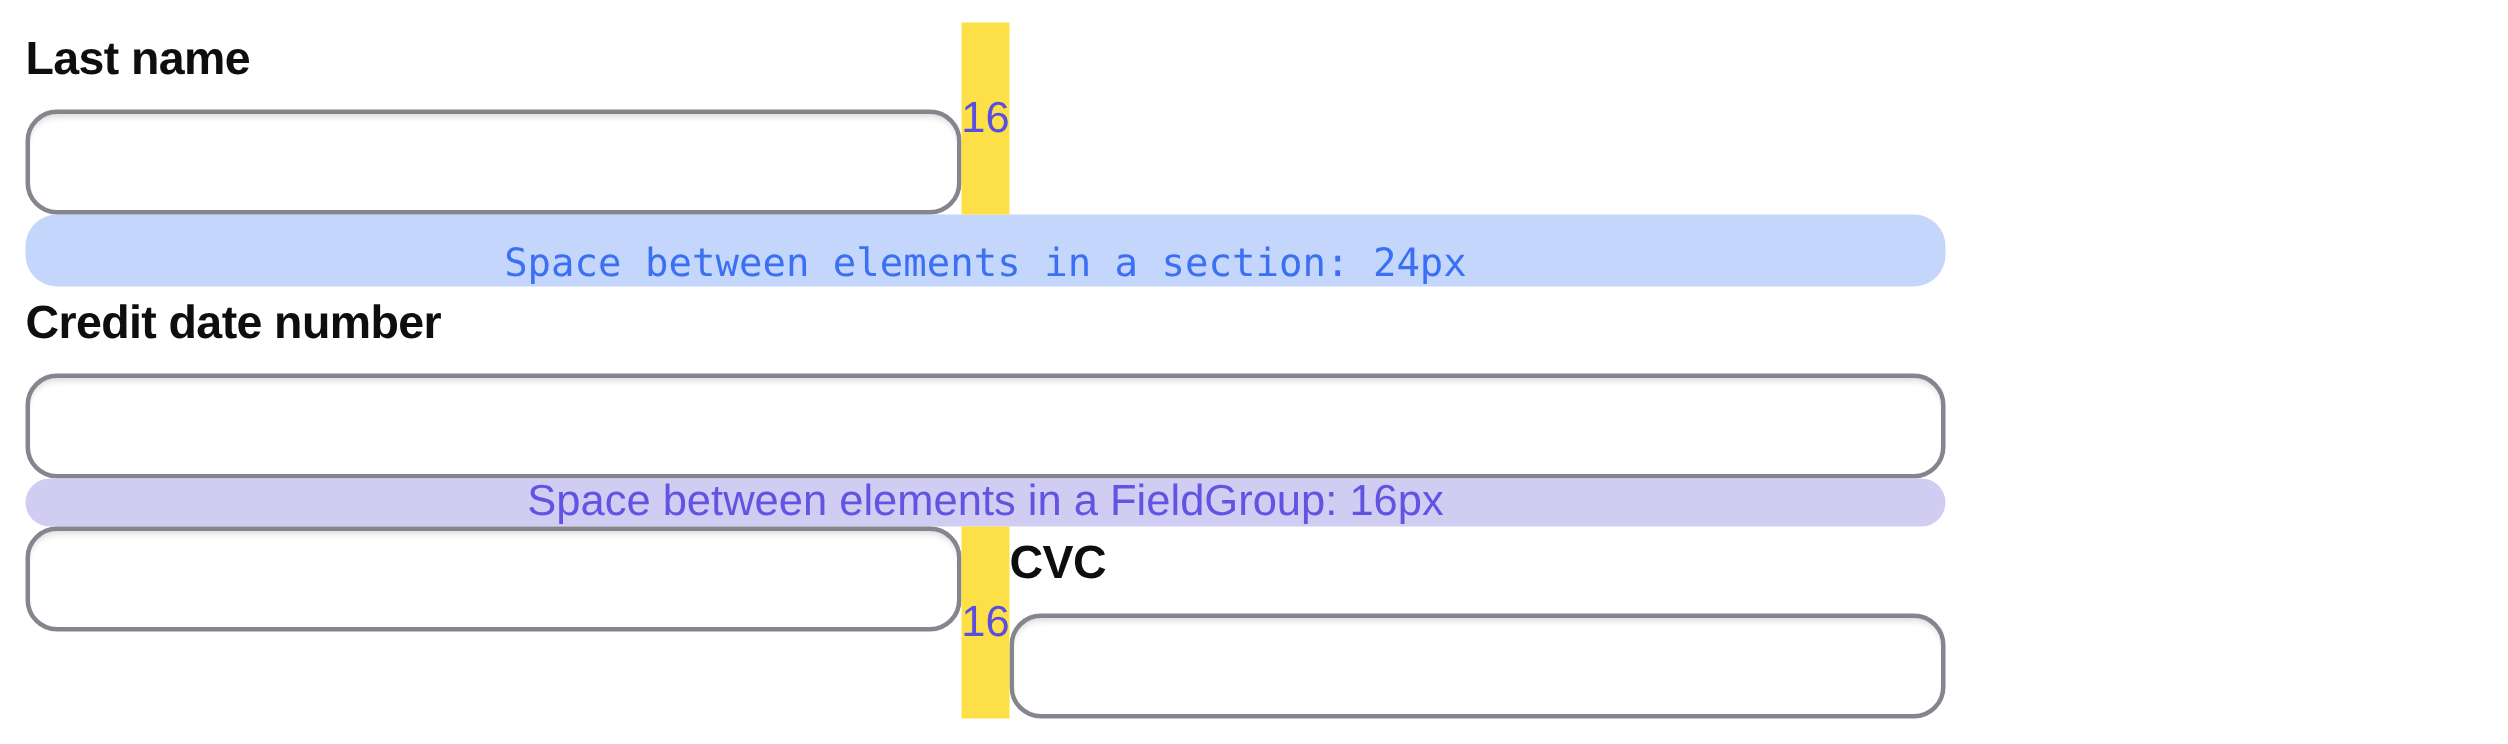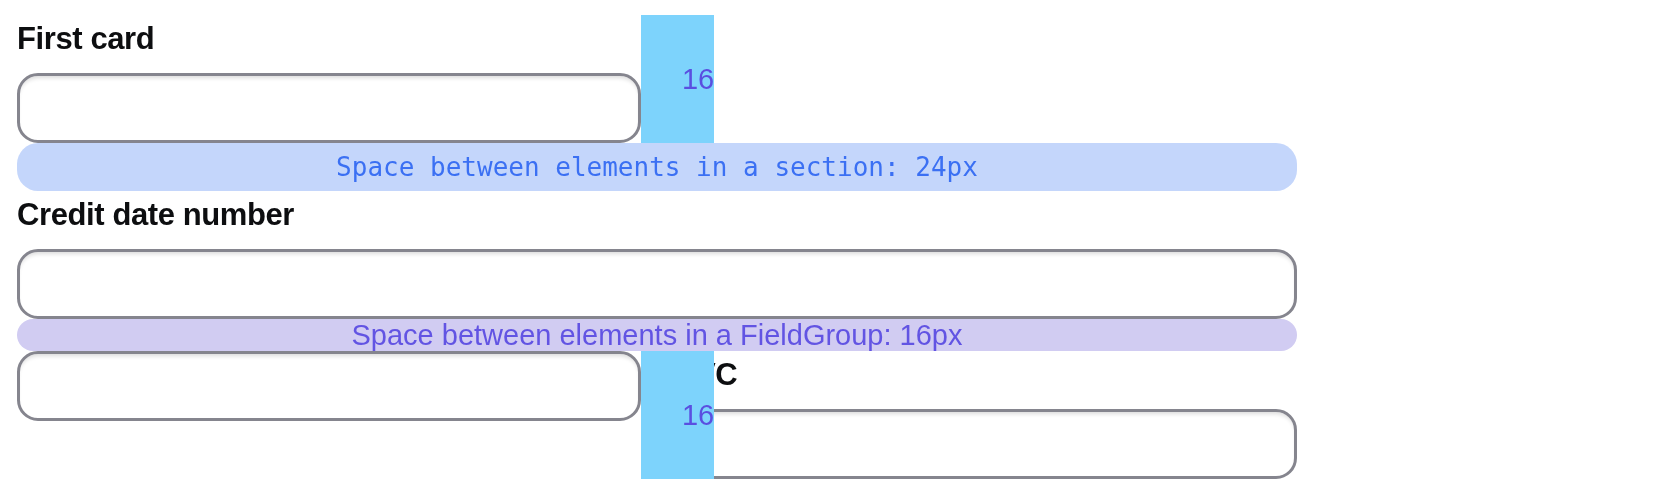--- a/index.html
+++ b/index.html
@@ -51,37 +51,36 @@
     padding: 0 22px;
     font-family: "Liberation Sans", sans-serif;
     color: #0d0e10;
   }
   .gap-strip {
     position: absolute;
     left: 624px;
     top: 0;
     width: 32px;
     height: 100%;
-    background: #7dd3fc;
+    background: #fde047;
     display: flex;
     align-items: center;
     justify-content: center;
     z-index: 2;
-    padding-left: 41px;
   }
   .gap-strip .gap-value {
     font-size: 29px;
     font-weight: 400;
     color: #5a4fe0;
     line-height: 1;
   }
   .band {
     width: 100%;
     display: flex;
-    align-items: center;
+    align-items: flex-end;
     justify-content: center;
     overflow: hidden;
     border-radius: 21px;
   }
   .band.section-band {
     height: 48px;
     background: #c4d6fb;
     color: #3b70f3;
     font-family: "DejaVu Sans Mono", monospace;
     font-size: 26px;
@@ -95,21 +94,21 @@
   }
 </style>
 </head>
 <body>
 
 <div class="canvas">
   <div class="form">
 
     <div class="fieldgroup-row">
       <div class="col">
-        <label class="field-label">First card</label>
+        <label class="field-label">Last name</label>
         <input type="text" class="text-input" style="">
       </div>
       <div class="gap-strip">
         <span class="gap-value">16</span>
       </div>
     </div>
 
     <div class="band section-band">
       <span>Space between elements in a section: 24px</span>
     </div>

